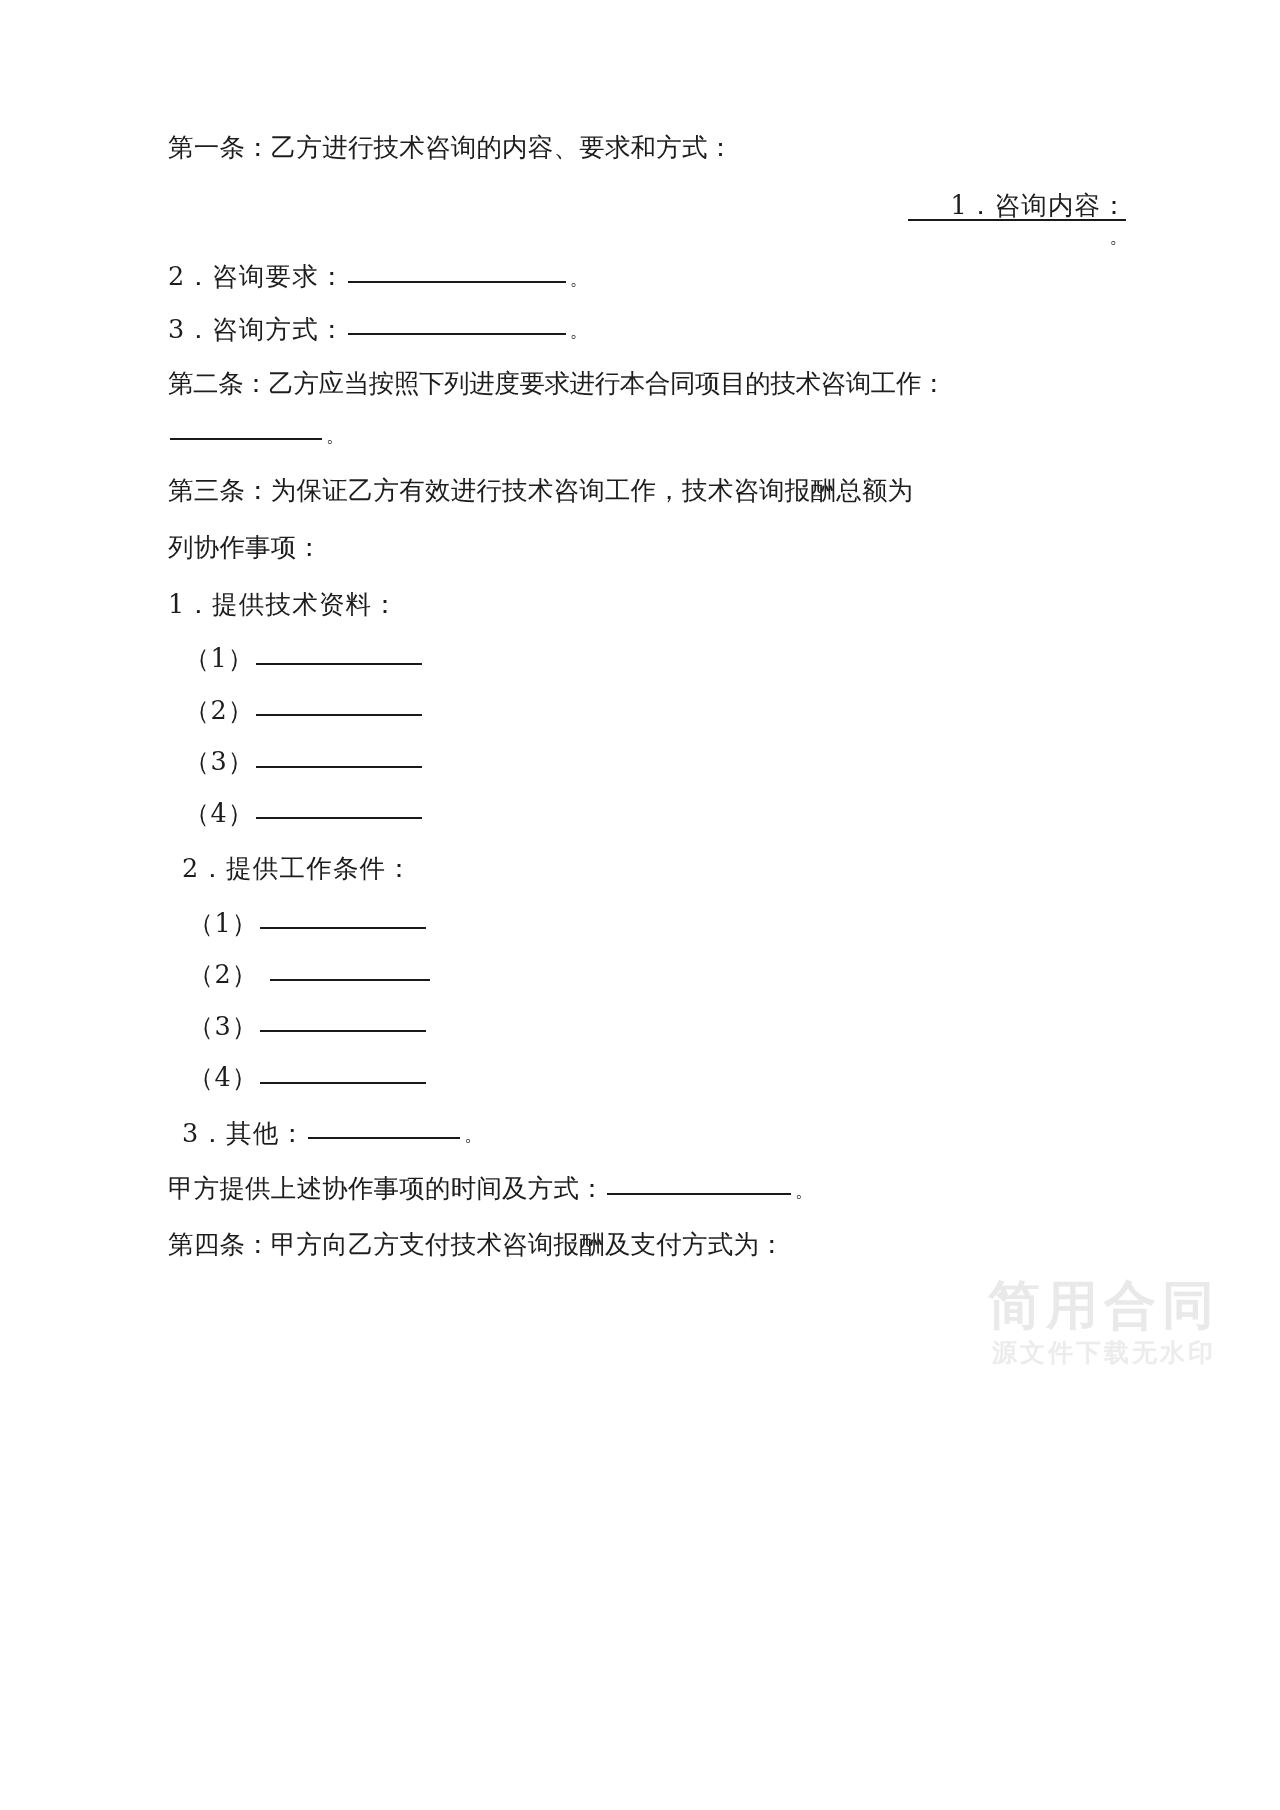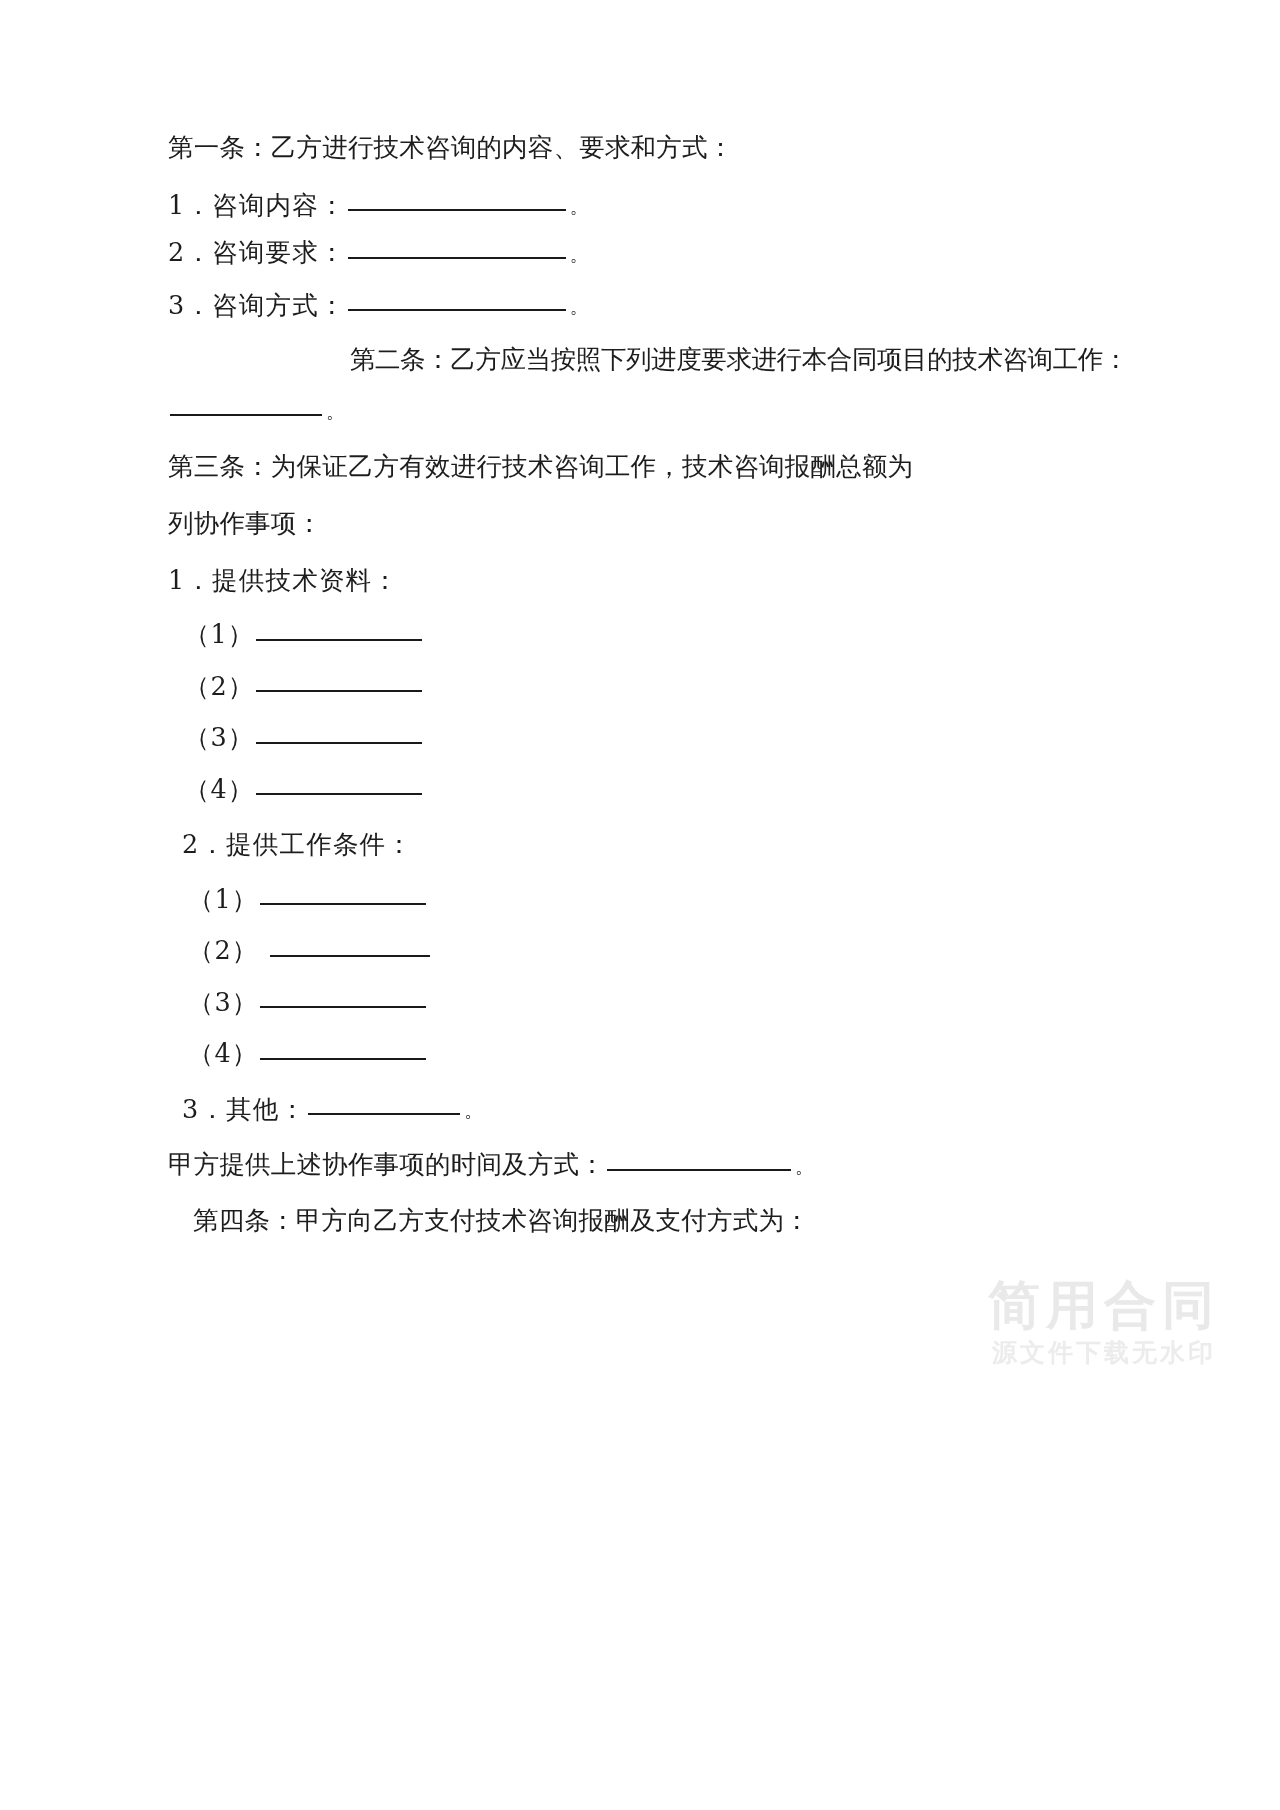--- a/index.html
+++ b/index.html
@@ -120,39 +120,39 @@
 <body>
 
 <div class="page">
 
   <div class="doc-body">
 
     <div class="line clause row" style="margin-bottom:32px;">
       <span class="txt">第一条：乙方进行技术咨询的内容、要求和方式：</span>
     </div>
 
-    <div class="line row" style="margin-bottom:22px;">
+    <div class="line row" style="margin-bottom:16px;flex-direction:column;">
       <span class="txt numitem">1．咨询内容：</span>
       <span class="rule" style="width:218px;"></span>
       <span class="period">。</span>
     </div>
 
     <div class="line row" style="margin-bottom:27px;">
       <span class="txt numitem">2．咨询要求：</span>
       <span class="rule" style="width:218px;"></span>
       <span class="period">。</span>
     </div>
 
     <div class="line row" style="margin-bottom:29px;">
       <span class="txt numitem">3．咨询方式：</span>
       <span class="rule" style="width:218px;"></span>
       <span class="period">。</span>
     </div>
 
-    <div class="line clause clause-tight row" style="margin-bottom:30px;justify-content:flex-end;">
+    <div class="line clause clause-tight row" style="margin-bottom:30px;">
       <span class="txt">第二条：乙方应当按照下列进度要求进行本合同项目的技术咨询工作：</span>
     </div>
 
     <div class="line row" style="margin-bottom:31px;">
       <span class="rule" style="width:152px;"></span>
       <span class="period">。</span>
     </div>
 
     <div class="line clause row" style="margin-bottom:32px;">
       <span class="txt">第三条：为保证乙方有效进行技术咨询工作，技术咨询报酬总额为</span>
@@ -208,21 +208,21 @@
       <span class="rule" style="width:152px;"></span>
       <span class="period">。</span>
     </div>
 
     <div class="line row" style="margin-bottom:30px;">
       <span class="txt clause">甲方提供上述协作事项的时间及方式：</span>
       <span class="rule" style="width:184px;"></span>
       <span class="period">。</span>
     </div>
 
-    <div class="line clause row" style="margin-bottom:32px;margin-left:25px;">
+    <div class="line clause row" style="margin-bottom:32px;">
       <span class="txt">第四条：甲方向乙方支付技术咨询报酬及支付方式为：</span>
     </div>
 
 
   </div>
 
   <div class="watermark">
     <div class="wm-main">简用合同</div>
     <div class="wm-sub">源文件下载无水印</div>
   </div>

